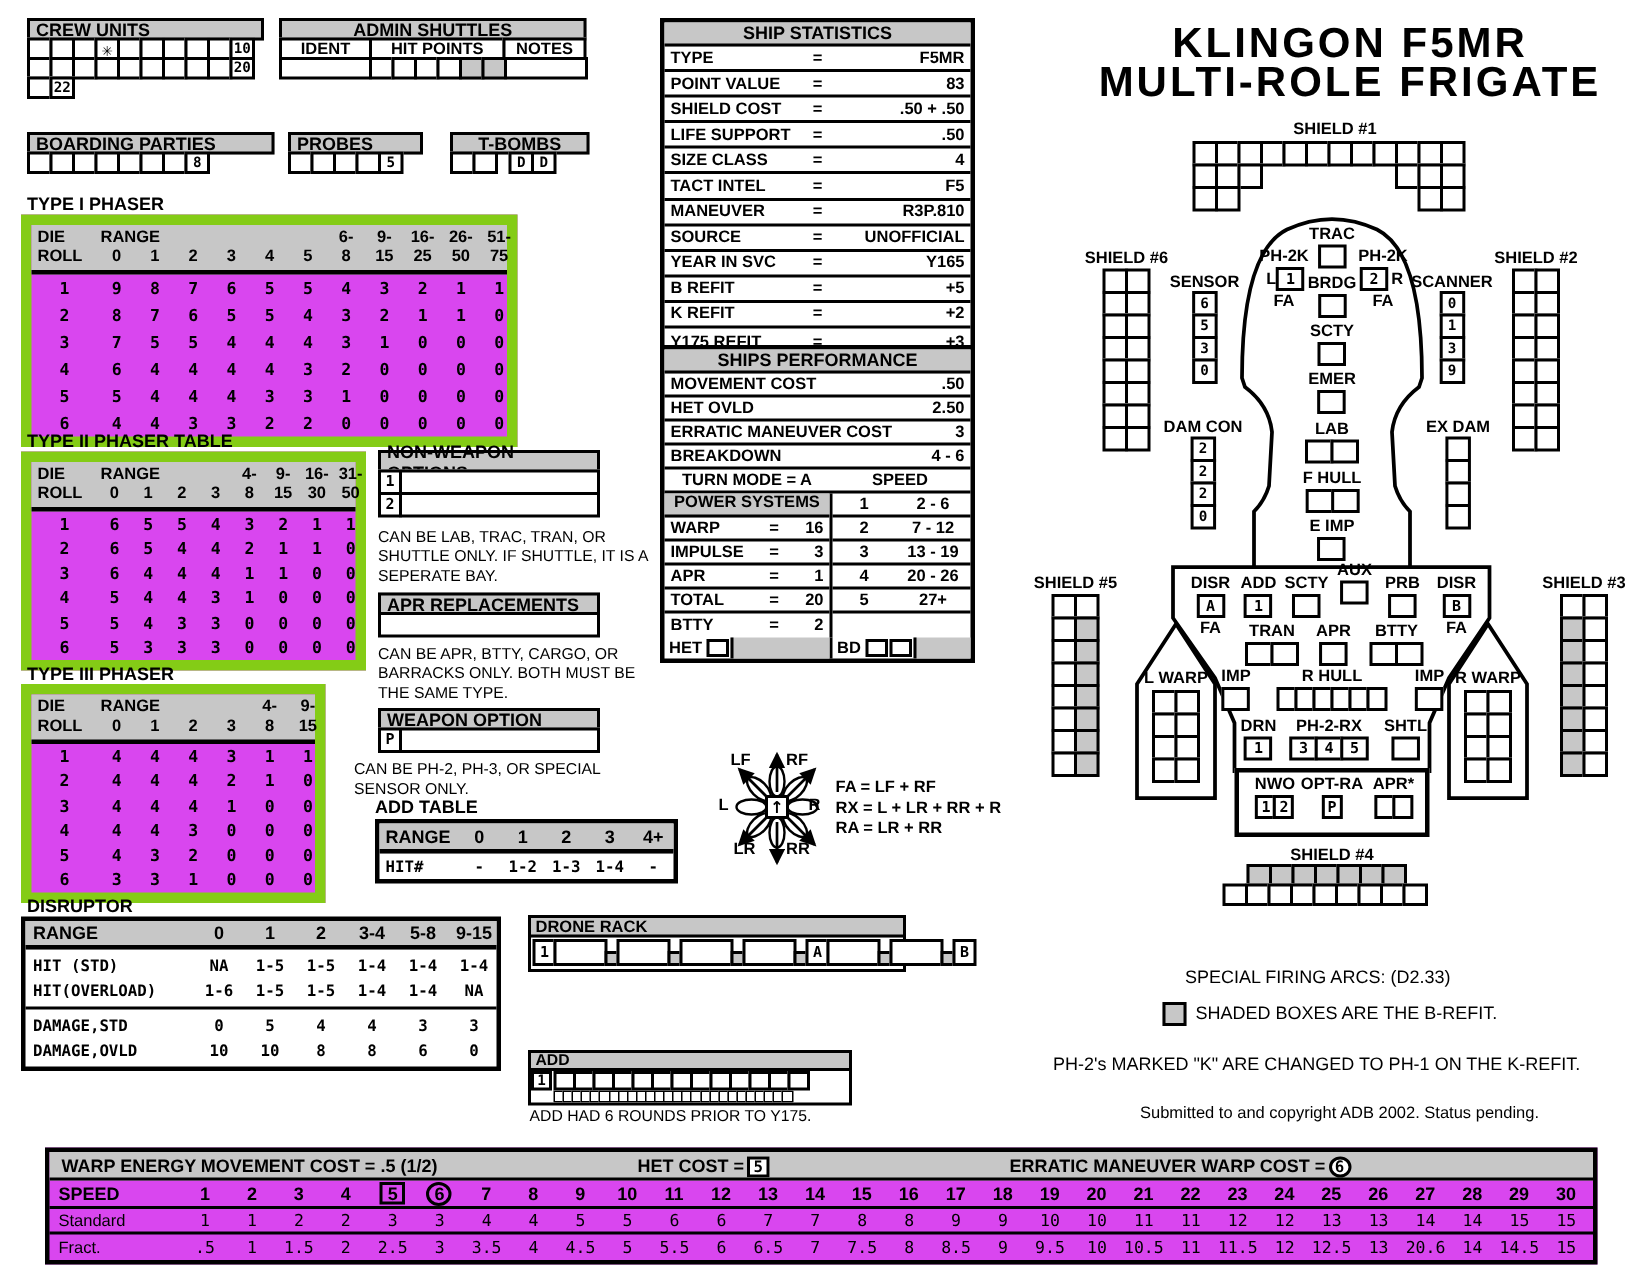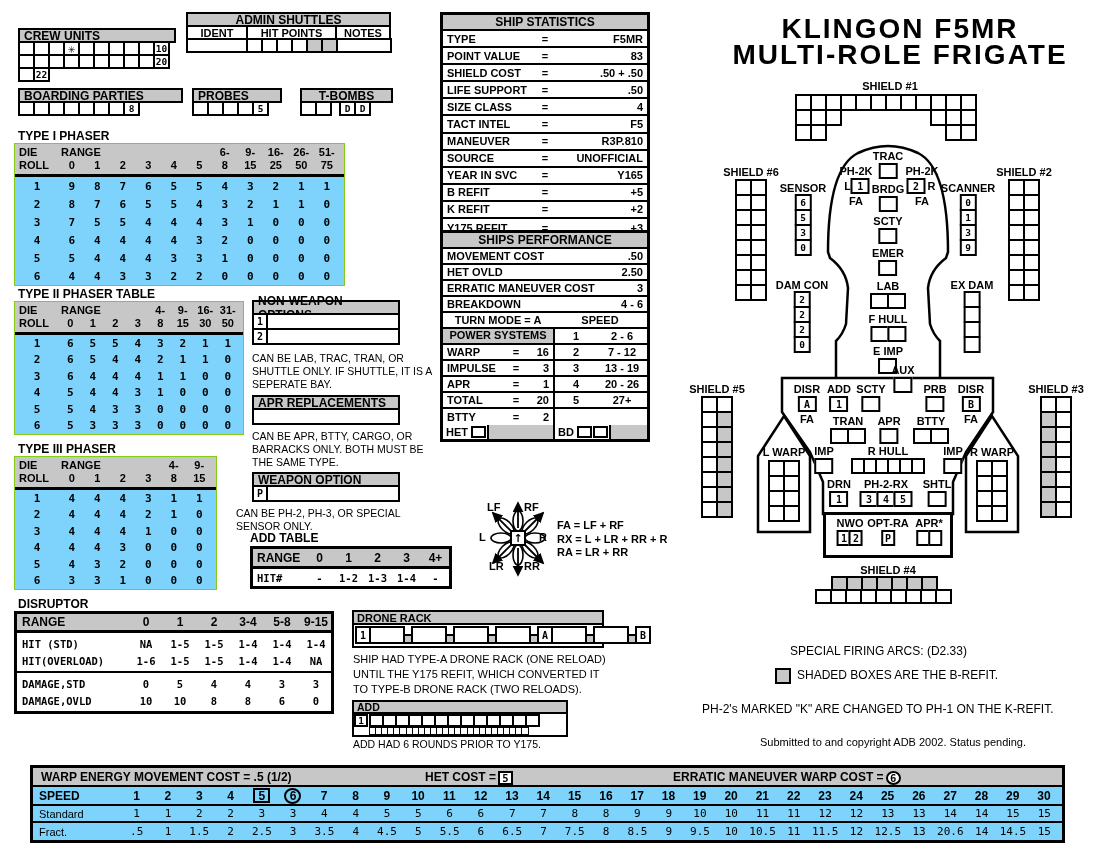--- a/index.html
+++ b/index.html
@@ -24,21 +24,21 @@
   .vtrack{display:flex;flex-direction:column}
   .vtrack > .bx{margin-left:0;margin-top:-2px;width:17px;height:17px}
   .vtrack > .bx:first-child{margin-top:0}
   .sgrid{display:flex;flex-direction:column}
   .sgrid > .bxrow{margin-top:-2px}
   .sgrid > .bxrow:first-child{margin-top:0}
   .sgrid .bx{width:17px;height:17px}
   
   .sectitle{position:absolute;font:bold 12px "Liberation Sans",sans-serif;white-space:nowrap}
   
-  .ptab{position:absolute;border:1px solid #84cc16;background:#7dd3fc}
+  .ptab{position:absolute;border:7px solid #84cc16;background:#d946ef}
   .ptab .head{background:#c7c7c7;border-bottom:3px solid #000;display:flex;padding:2px 0}
   .corner{flex:none;width:44px;padding-left:4px;font:bold 11px "Liberation Sans",sans-serif;line-height:13px;
           display:flex;flex-direction:column;justify-content:center}
   .hcols{display:flex;flex-direction:column;justify-content:center}
   .hrow{display:flex;font:bold 11px "Liberation Sans",sans-serif;line-height:13px}
   .pc{flex:none;width:25.5px;text-align:center}
   .p2 .pc{width:22.5px}
   .p3 .pc{width:25.5px}
   .rangelbl{text-align:left;white-space:nowrap;overflow:visible;padding-left:2px}
   .prow{display:flex;align-items:center;height:18px;font:bold 11px "DejaVu Sans Mono",monospace}
@@ -140,21 +140,21 @@
   
   .phd{position:absolute;font:bold 46px "DejaVu Sans",sans-serif;line-height:40px}
   .arclabel{position:absolute;font:bold 11px "Liberation Sans",sans-serif;z-index:3}
   .eqs{position:absolute;font:bold 11px "Liberation Sans",sans-serif;line-height:13.5px;white-space:nowrap}
   
   .rnote{position:absolute;font:12px "Liberation Sans",sans-serif;white-space:nowrap}
   .rnote.small{font-size:11px}
   .legendbox{display:inline-block;width:16px;height:16px;border:2px solid #000;background:#c7c7c7;
              vertical-align:middle;margin-right:6px}
   
-  .schart{position:absolute;border:3px solid #000;background:#7dd3fc}
+  .schart{position:absolute;border:3px solid #000;background:#d946ef}
   .schead{position:relative;background:#c7c7c7;border-bottom:2px solid #000;height:19px;
           font:bold 12px "Liberation Sans",sans-serif}
   .schead span.t{position:absolute;top:2px;white-space:nowrap}
   .valbox{display:inline-flex;align-items:center;justify-content:center;width:15px;height:14px;
           border:2px solid #000;background:#fff;font:bold 10.5px "DejaVu Sans Mono",monospace;
           vertical-align:middle;margin-left:2px}
   .valbox.circ{border-radius:50%}
   .scrow{display:flex;align-items:center;height:17px;border-bottom:2px solid #000}
   .scrow:last-child{border-bottom:none}
   .sclabel{flex:none;width:88px;padding-left:6px;font:bold 12px "Liberation Sans",sans-serif}
@@ -172,21 +172,21 @@
 
 <div id="sheet">
 
   <svg style="left:680px;top:80px" width="420" height="560" viewBox="680 80 420 560">
     <path d="M782,378 L993,378 L993,412 L966,452 L953,482 L953,514 L823,514 L823,482 L810,452 L782,412 Z" fill="none" stroke="#000" stroke-width="2.5"></path>
     <path d="M758,456 L784,416 L810,456 L810,532 L758,532 Z" fill="#fff" stroke="#000" stroke-width="2.5"></path>
     <path d="M966,456 L992,416 L1018,456 L1018,532 L966,532 Z" fill="#fff" stroke="#000" stroke-width="2.5"></path>
     <path d="M836,378 L836,341 Q843,334 846,324 L848,288 Q846,270 830,258 L828,252 Q828,168 858,153 Q873,146 888,146 Q903,146 918,153 Q948,168 948,252 L946,258 Q930,270 928,288 L930,324 Q933,334 940,341 L940,378" fill="none" stroke="#000" stroke-width="2.5"></path>
   </svg>
 
-  <div class="abs" style="left:18px;top:28px;width:158px">
+  <div class="abs" style="left:18px;top:12px;width:158px">
     <div class="graybar" style="width:158px">CREW UNITS</div>
     <div class="bxrow" style="margin-top:-2px">
         <div class="bx"></div>
         <div class="bx"></div>
         <div class="bx"></div>
         <div class="bx sym">✳</div>
         <div class="bx"></div>
         <div class="bx"></div>
         <div class="bx"></div>
         <div class="bx"></div>
@@ -877,21 +877,20 @@
         <div class="drc wide"></div>
         <div class="drc nub"></div>
         <div class="drc num">A</div>
         <div class="drc wide"></div>
         <div class="drc nub"></div>
         <div class="drc wide"></div>
         <div class="drc nub"></div>
         <div class="drc num">B</div>
       </div>
   </div>
-  <div class="note" style="left:353px;top:652px;width:255px;line-height:15px;font-size:11px">SHIP HAD TYPE-A DRONE RACK (ONE RELOAD) UNTIL THE Y175 REFIT, WHICH CONVERTED IT TO TYPE-B DRONE RACK (TWO RELOADS).</div>
 
   <div class="dr" style="left:352px;top:700px;width:216px">
     <div class="drtitle" style="height:12px;line-height:10px;font-size:10.5px">ADD</div>
     <div style="display:flex">
       <div class="anum">1</div>
       <div style="flex:1">
         <div class="abigrow">
             <div class="abig"></div>
             <div class="abig"></div>
             <div class="abig"></div>
@@ -1266,21 +1265,21 @@
     <div class="row">
         <div class="sbx shaded">1</div>
       </div>
   </div>
   <div class="sys" style="left:871px;top:383px">
     <span class="lbl">SCTY</span>
     <div class="row">
         <div class="sbx"></div>
       </div>
   </div>
-  <div class="sys" style="left:903px;top:364px">
+  <div class="sys" style="left:903px;top:374px">
     <span class="lbl">AUX</span>
     <div class="row">
         <div class="sbx"></div>
       </div>
   </div>
   <div class="sys" style="left:935px;top:383px">
     <span class="lbl">PRB</span>
     <div class="row">
         <div class="sbx"></div>
       </div>

